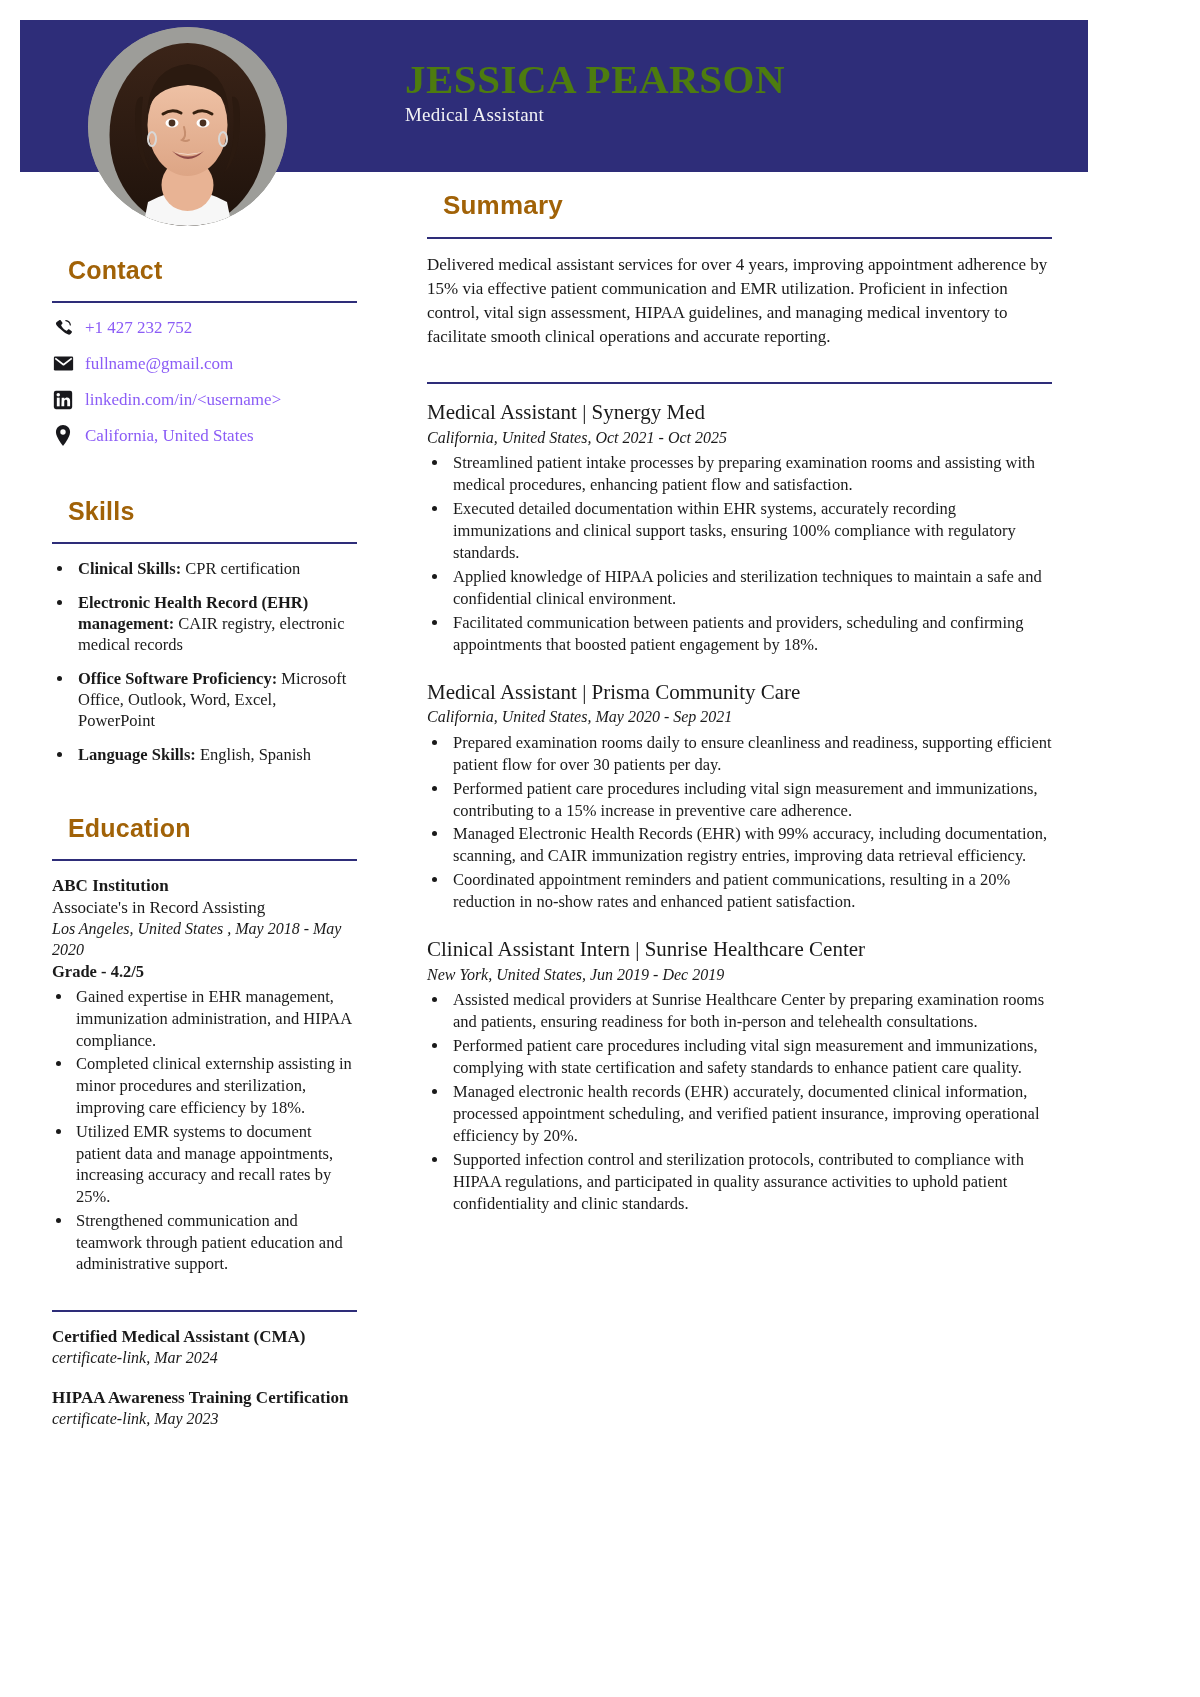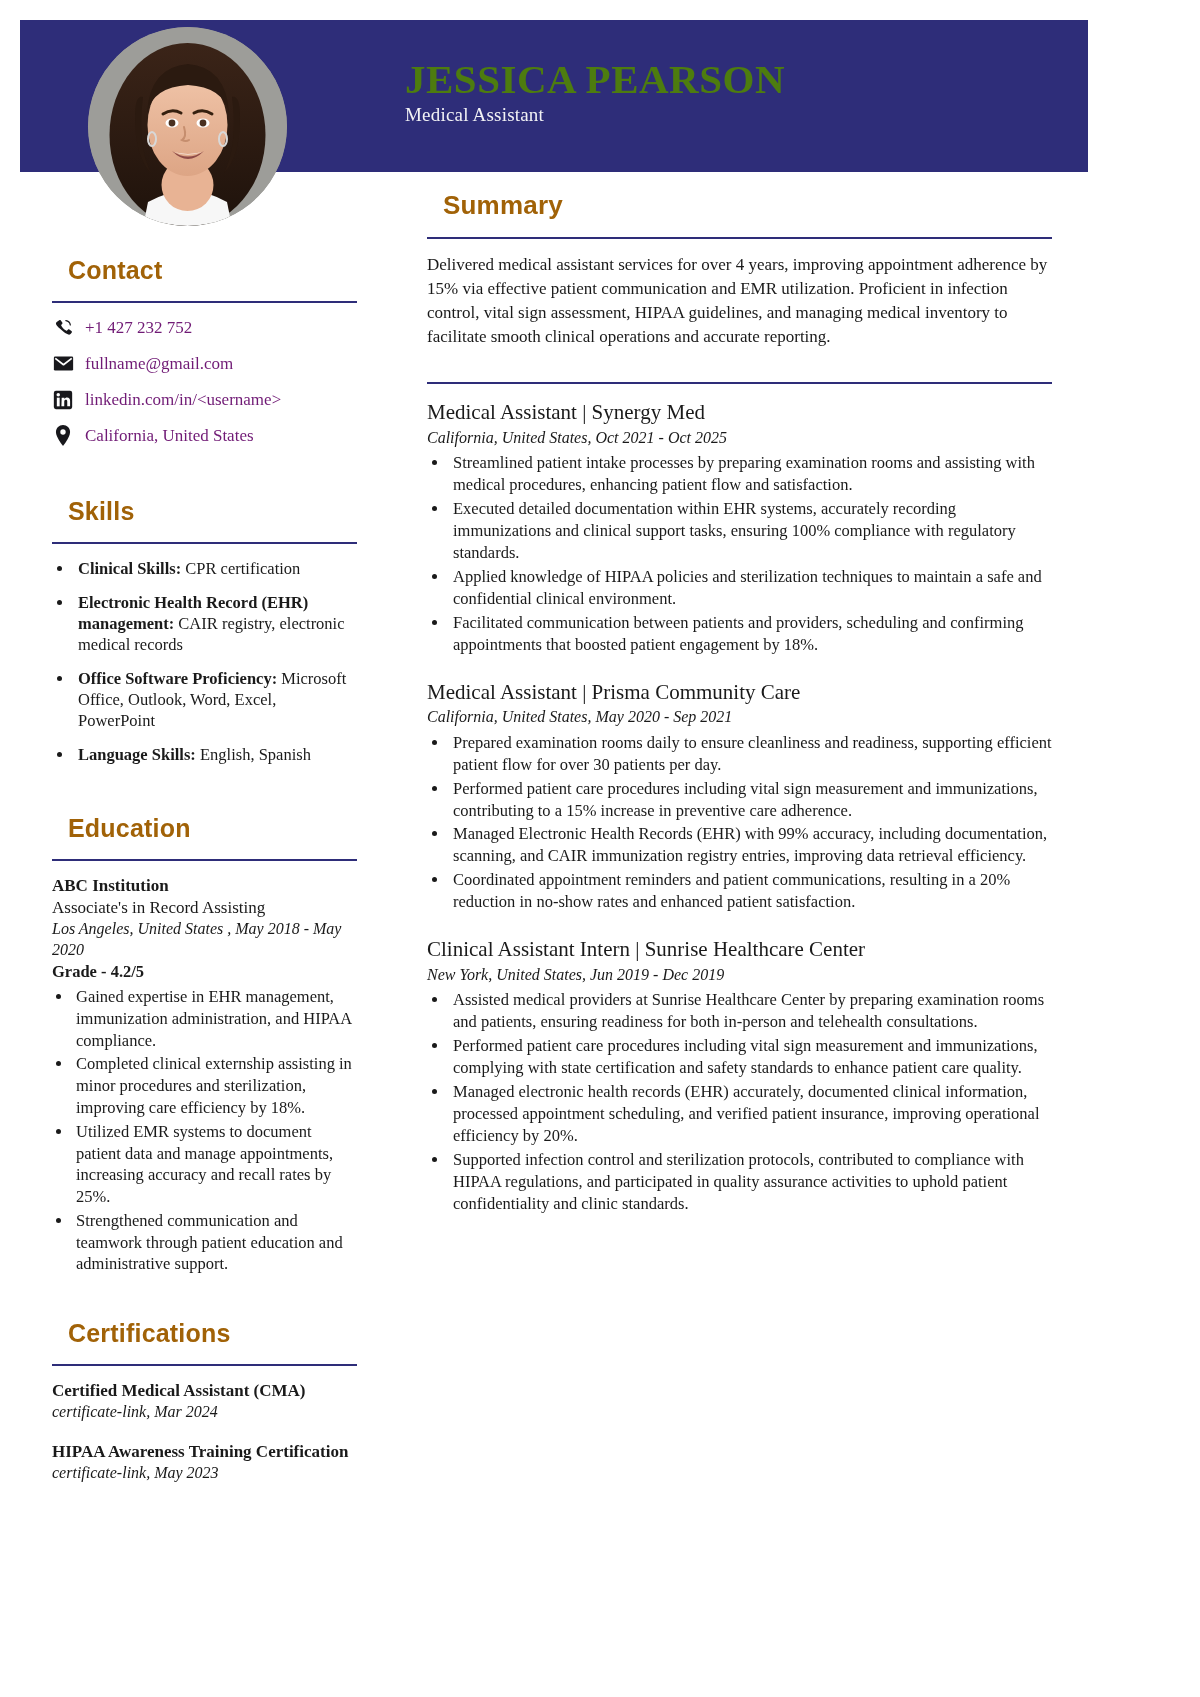--- a/index.html
+++ b/index.html
@@ -108,21 +108,21 @@
     height: 22px;
     flex: 0 0 22px;
     margin-right: 11px;
     display: flex;
     align-items: center;
     justify-content: center;
   }
   .contact-icon svg { display: block; }
   .contact-text {
     font-size: 17px;
-    color: #701a75;
+    color: #8b5cf6;
     line-height: 1.2;
   }
 
   
   .skills-list {
     margin: 0;
     padding-left: 22px;
     list-style: disc;
   }
   .skills-list li {
@@ -351,21 +351,20 @@
         <li>Gained expertise in EHR management, immunization administration, and HIPAA compliance.</li>
         <li>Completed clinical externship assisting in minor procedures and sterilization, improving care efficiency by 18%.</li>
         <li>Utilized EMR systems to document patient data and manage appointments, increasing accuracy and recall rates by 25%.</li>
         <li>Strengthened communication and teamwork through patient education and administrative support.</li>
       </ul>
     </div>
 
     <div class="block-gap"></div>
 
     <div>
-      <div class="sec-head">Certifications</div>
       <div class="sec-rule"></div>
       <div class="cert-item">
         <div class="cert-name">Certified Medical Assistant (CMA)</div>
         <div class="cert-meta">certificate-link, Mar 2024</div>
       </div>
       <div class="cert-item">
         <div class="cert-name">HIPAA Awareness Training Certification</div>
         <div class="cert-meta">certificate-link, May 2023</div>
       </div>
     </div>

